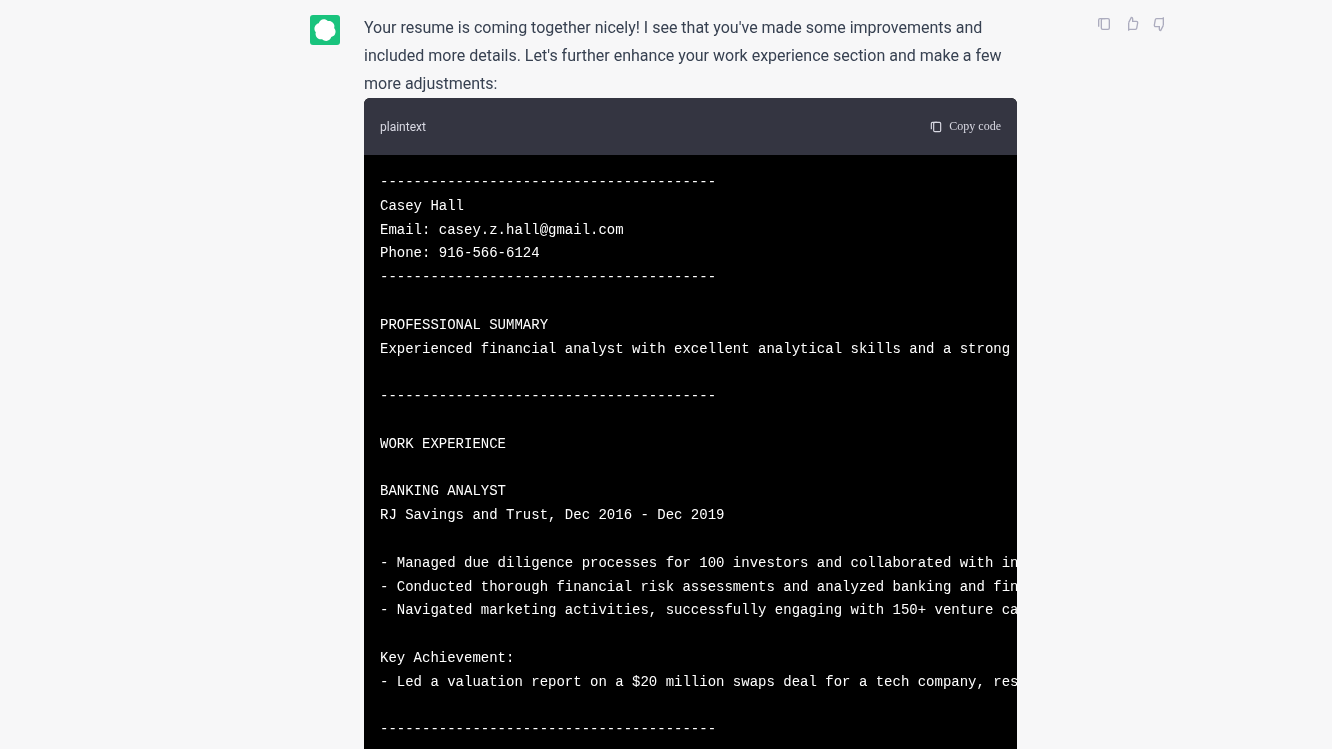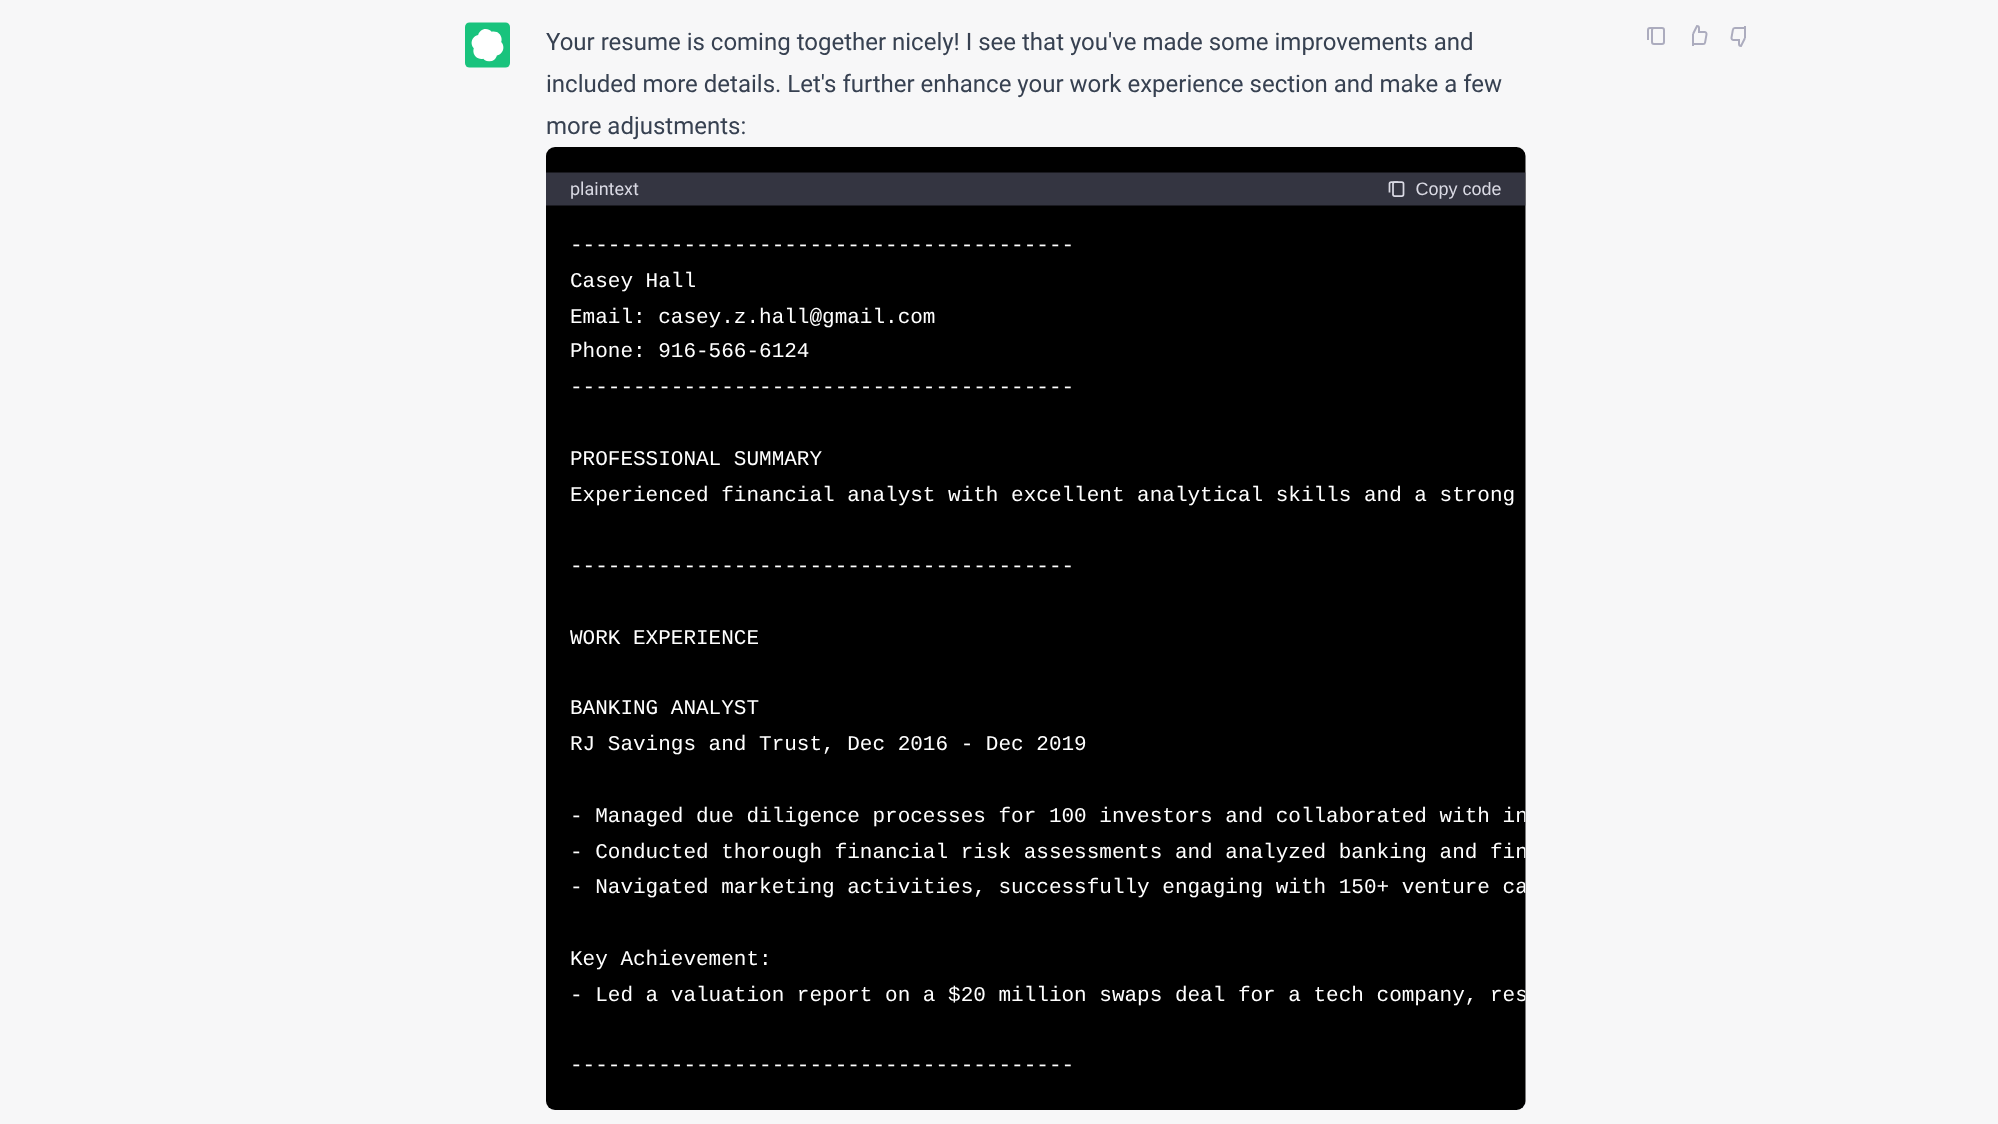--- a/index.html
+++ b/index.html
@@ -75,41 +75,40 @@
       stroke-width: 2;
     }
     .code-block {
       background-color: #000000;
       border-radius: 6px;
       overflow: hidden;
       width: 653px;
     }
     .code-header {
       background-color: #343541;
-      padding: 4px 16px;
+      padding: 21px 16px;
       display: flex;
       justify-content: space-between;
       align-items: center;
       font-size: 12px;
       color: #d9d9e3;
-      margin-top: 17px;
     }
     .code-lang {
       color: #d9d9e3;
     }
     .copy-code-btn {
       background: none;
       border: none;
       color: #d9d9e3;
       cursor: pointer;
       display: flex;
       align-items: center;
       gap: 6px;
       font-size: 12px;
-      font-family: Liberation Sans, sans-serif;
+      font-family: Liberation Serif, serif;
     }
     .copy-code-btn svg {
       width: 14px;
       height: 14px;
       stroke: currentColor;
       fill: none;
       stroke-width: 2;
     }
     .code-content {
       padding: 16px;

